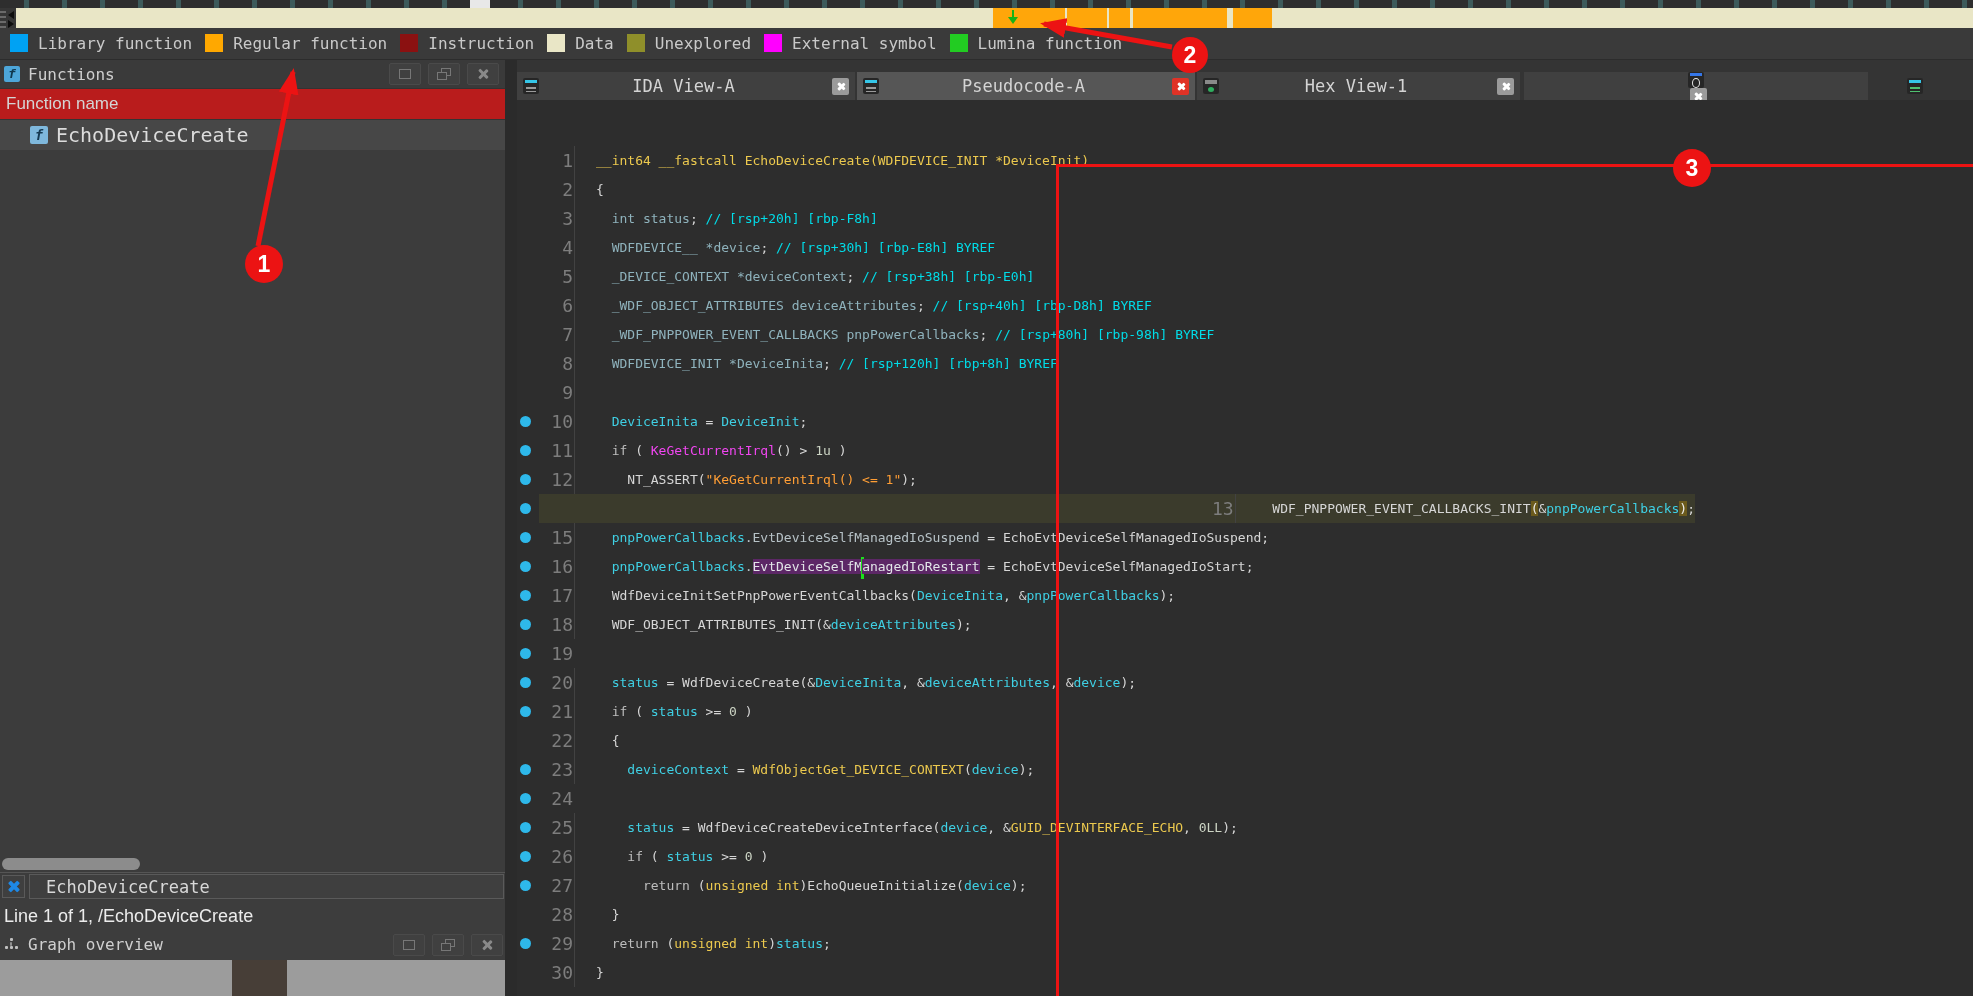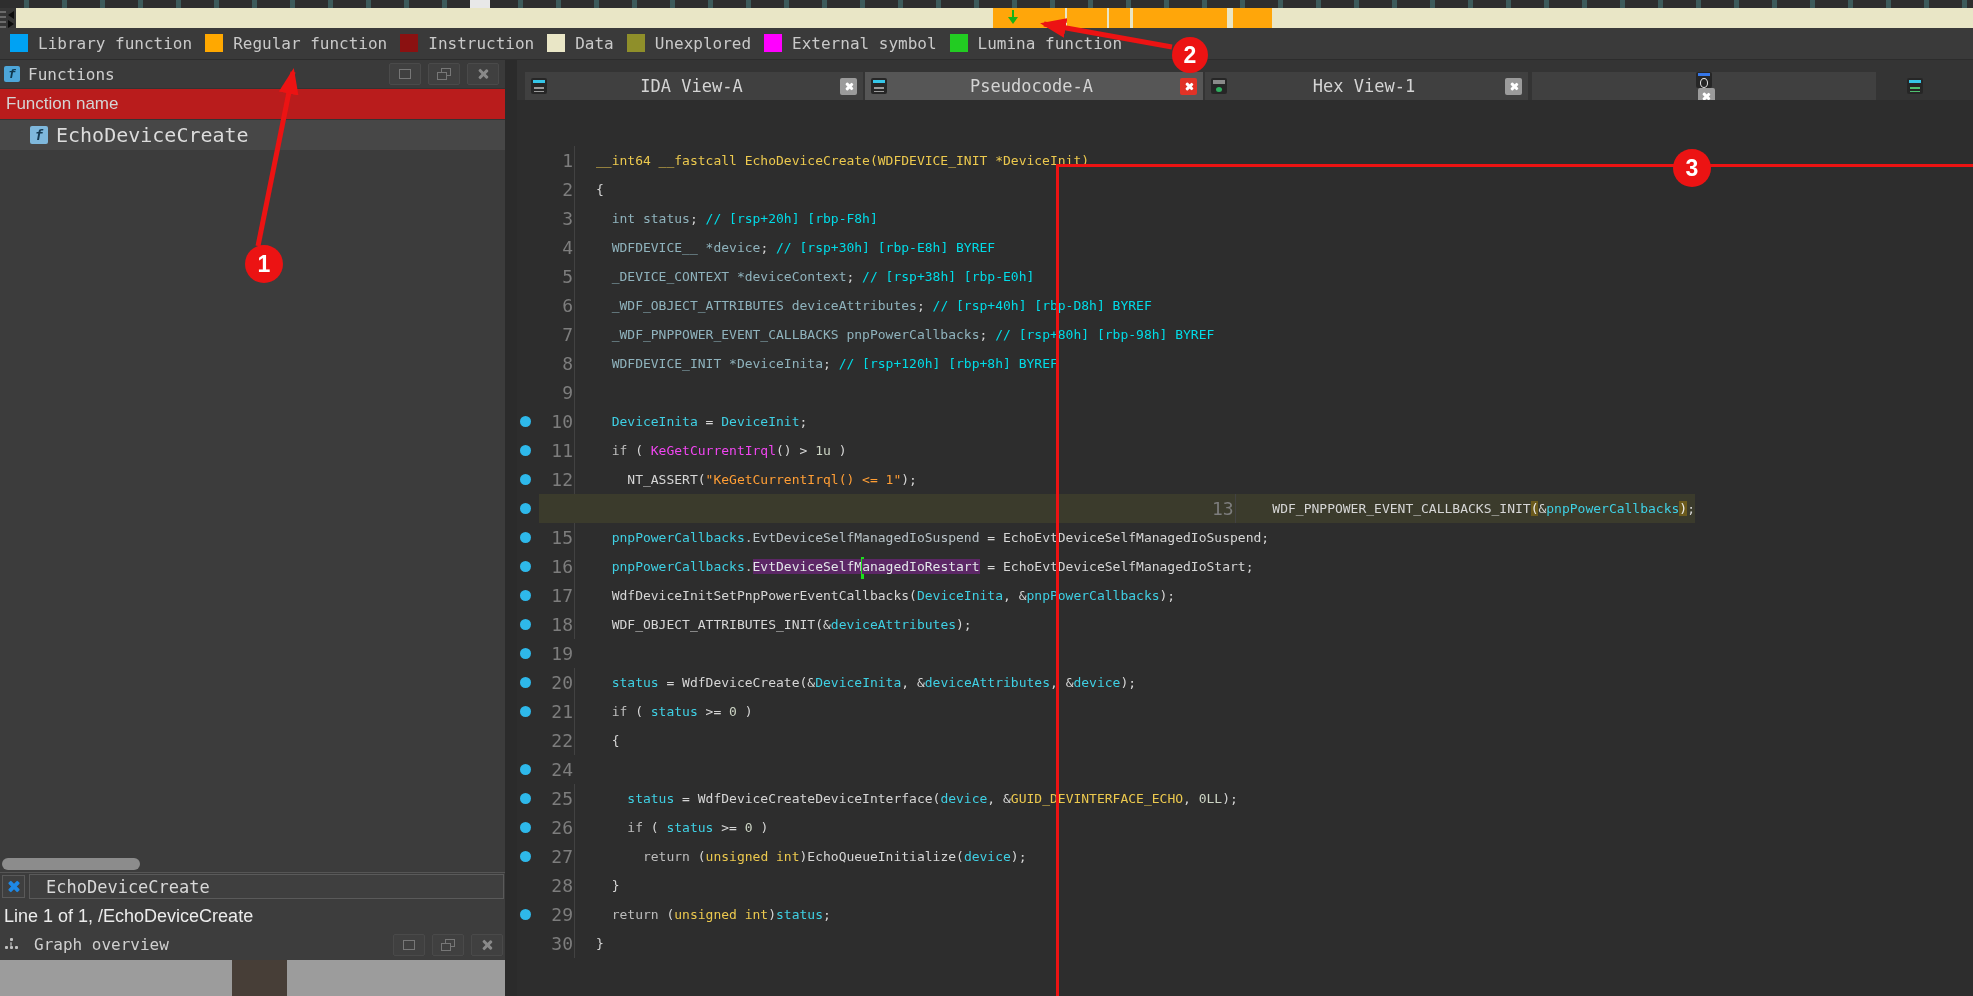--- a/index.html
+++ b/index.html
@@ -53,28 +53,28 @@
   .bluex::before,.bluex::after{content:"";position:absolute;left:9px;top:4px;width:4px;height:13px;background:#1e88e5;border-radius:1px;}
   .bluex::before{transform:rotate(45deg);} .bluex::after{transform:rotate(-45deg);}
   .btab{flex:1;height:23px;border:1px solid #5a5a5a;margin-left:4px;margin-right:1px;display:flex;align-items:center;padding-left:16px;font-size:17px;color:#d8d8d8;background:#3f3f3f;}
   #statusline{position:absolute;left:0;bottom:66px;height:28px;display:flex;align-items:center;padding-left:4px;font-family:"Liberation Sans",sans-serif;font-size:18px;color:#ececec;}
   #gohead{position:absolute;left:0;bottom:38px;width:505px;height:27px;display:flex;align-items:center;background:#3d3d3d;}
   .goicon{width:13px;height:13px;margin-left:5px;position:relative;flex:none;}
   .goicon i{position:absolute;width:3px;height:3px;background:#c0c0c0;border-radius:1px;}
   .goicon i:nth-child(1){left:5px;top:0;} .goicon i:nth-child(2){left:0;top:8px;}
   .goicon i:nth-child(3){left:5px;top:8px;} .goicon i:nth-child(4){left:10px;top:8px;}
   .goicon i:nth-child(5){left:5px;top:4px;width:2px;height:4px;background:#909090;}
-  #gohead .ph-title{margin-left:16px;font-size:16px;text-align:right;}
+  #gohead .ph-title{margin-left:10px;font-size:16px;text-align:right;}
   #gocontent{position:absolute;left:0;bottom:0;width:505px;height:36px;background:#9c9c9c;}
   #gocontent .vp{position:absolute;left:232px;top:0;width:55px;height:36px;background:#473e37;}
   #splitter{position:absolute;left:505px;top:0;width:12px;height:936px;background:#2b2b2b;}
   
   #cpanel{position:absolute;left:517px;top:0;width:1456px;height:936px;background:#343434;}
   #ctabbar{position:absolute;left:0;top:12px;width:1456px;height:28px;}
-  .ctab{position:absolute;top:0;height:28px;background:#404040;display:flex;align-items:center;padding:0 6px;box-sizing:border-box;margin-left:8px;}
+  .ctab{position:absolute;top:0;height:28px;background:#404040;display:flex;align-items:center;padding:0 6px;box-sizing:border-box;}
   .ctab.active{background:#565656;}
   .ctab .tlabel{flex:1;text-align:center;font-size:17px;color:#d4d4d4;white-space:nowrap;overflow:hidden;}
   .tico{width:16px;height:16px;background:#262626;border-radius:2px;position:relative;flex:none;overflow:hidden;}
   .tico.doc::before{content:"";position:absolute;left:2px;top:2px;right:2px;height:3px;background:#35c6e8;}
   .tico.doc::after{content:"";position:absolute;left:3px;top:8px;right:3px;height:6px;background:repeating-linear-gradient(0deg,#9a9a9a 0 1.5px,#262626 1.5px 3.5px);}
   .tico.hexdoc::before{content:"";position:absolute;left:2px;top:2px;right:2px;height:4px;background:#8a8a8a;}
   .tico.hexdoc::after{content:"";position:absolute;left:5px;top:9px;width:6px;height:5px;border-radius:50%;background:#2fae5f;}
   .tico.zero::before{content:"";position:absolute;left:2px;top:1px;right:2px;height:3px;background:#3576e8;}
   .tico.zero::after{content:"";position:absolute;left:4px;top:6px;width:6px;height:8px;border:1.6px solid #e8e8e8;border-radius:50%;}
   .tico.list::before{content:"";position:absolute;left:2px;top:2px;right:2px;height:3px;background:#35c6e8;}
@@ -261,20 +261,21 @@
             <div class="code-line"><span class="dot"></span><span class="lnum">12</span><span class="ltext"><span class="tk-w">    NT_ASSERT(</span><span class="tk-str">"KeGetCurrentIrql() &lt;= 1"</span><span class="tk-w">);</span></span></div>
             <div class="code-line cur"><span class="dot"></span><span class="lnum">13</span><span class="ltext"><span class="tk-w">  WDF_PNPPOWER_EVENT_CALLBACKS_INIT</span><span class="tk-paren">(</span><span class="tk-w">&amp;</span><span class="tk-c">pnpPowerCallbacks</span><span class="tk-paren">)</span><span class="tk-w">;</span></span></div>
             <div class="code-line"><span class="dot"></span><span class="lnum">15</span><span class="ltext"><span class="tk-w">  </span><span class="tk-c">pnpPowerCallbacks</span><span class="tk-m">.EvtDeviceSelfManagedIoSuspend</span><span class="tk-w"> = EchoEvtDeviceSelfManagedIoSuspend;</span></span></div>
             <div class="code-line"><span class="dot"></span><span class="lnum">16</span><span class="ltext"><span class="tk-w">  </span><span class="tk-c">pnpPowerCallbacks</span><span class="tk-m">.</span><span class="tk-sel">EvtDeviceSelfM</span><span class="tk-caret"></span><span class="tk-sel">anagedIoRestart</span><span class="tk-w"> = EchoEvtDeviceSelfManagedIoStart;</span></span></div>
             <div class="code-line"><span class="dot"></span><span class="lnum">17</span><span class="ltext"><span class="tk-w">  WdfDeviceInitSetPnpPowerEventCallbacks(</span><span class="tk-c">DeviceInita</span><span class="tk-w">, &amp;</span><span class="tk-c">pnpPowerCallbacks</span><span class="tk-w">);</span></span></div>
             <div class="code-line"><span class="dot"></span><span class="lnum">18</span><span class="ltext"><span class="tk-w">  WDF_OBJECT_ATTRIBUTES_INIT(&amp;</span><span class="tk-c">deviceAttributes</span><span class="tk-w">);</span></span></div>
             <div class="code-line"><span class="dot"></span><span class="lnum">19</span></div>
             <div class="code-line"><span class="dot"></span><span class="lnum">20</span><span class="ltext"><span class="tk-w">  </span><span class="tk-c">status</span><span class="tk-w"> = WdfDeviceCreate(&amp;</span><span class="tk-c">DeviceInita</span><span class="tk-w">, &amp;</span><span class="tk-c">deviceAttributes</span><span class="tk-w">, &amp;</span><span class="tk-c">device</span><span class="tk-w">);</span></span></div>
             <div class="code-line"><span class="dot"></span><span class="lnum">21</span><span class="ltext"><span class="tk-k">  if</span><span class="tk-w"> ( </span><span class="tk-c">status</span><span class="tk-w"> &gt;= </span><span class="tk-num">0</span><span class="tk-w"> )</span></span></div>
             <div class="code-line"><span class="lnum">22</span><span class="ltext"><span class="tk-w">  {</span></span></div>
+            <div class="code-line"><span class="dot"></span><span class="lnum">23</span><span class="ltext"><span class="tk-w">    </span><span class="tk-c">deviceContext</span><span class="tk-w"> = </span><span class="tk-y">WdfObjectGet_DEVICE_CONTEXT</span><span class="tk-w">(</span><span class="tk-c">device</span><span class="tk-w">);</span></span></div>
             <div class="code-line"><span class="dot"></span><span class="lnum">24</span></div>
             <div class="code-line"><span class="dot"></span><span class="lnum">25</span><span class="ltext"><span class="tk-w">    </span><span class="tk-c">status</span><span class="tk-w"> = WdfDeviceCreateDeviceInterface(</span><span class="tk-c">device</span><span class="tk-w">, &amp;</span><span class="tk-y">GUID_DEVINTERFACE_ECHO</span><span class="tk-w">, </span><span class="tk-num">0LL</span><span class="tk-w">);</span></span></div>
             <div class="code-line"><span class="dot"></span><span class="lnum">26</span><span class="ltext"><span class="tk-k">    if</span><span class="tk-w"> ( </span><span class="tk-c">status</span><span class="tk-w"> &gt;= </span><span class="tk-num">0</span><span class="tk-w"> )</span></span></div>
             <div class="code-line"><span class="dot"></span><span class="lnum">27</span><span class="ltext"><span class="tk-w">      </span><span class="tk-k">return</span><span class="tk-w"> (</span><span class="tk-y">unsigned int</span><span class="tk-w">)EchoQueueInitialize(</span><span class="tk-c">device</span><span class="tk-w">);</span></span></div>
             <div class="code-line"><span class="lnum">28</span><span class="ltext"><span class="tk-w">  }</span></span></div>
             <div class="code-line"><span class="dot"></span><span class="lnum">29</span><span class="ltext"><span class="tk-w">  </span><span class="tk-k">return</span><span class="tk-w"> (</span><span class="tk-y">unsigned int</span><span class="tk-w">)</span><span class="tk-c">status</span><span class="tk-w">;</span></span></div>
             <div class="code-line"><span class="lnum">30</span><span class="ltext"><span class="tk-w">}</span></span></div>
           </div>
       </div>
       <div id="redbox"></div>

